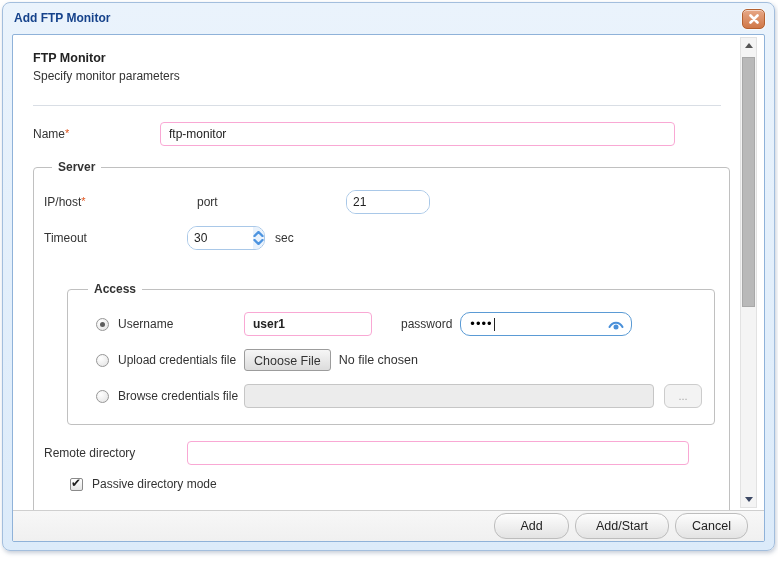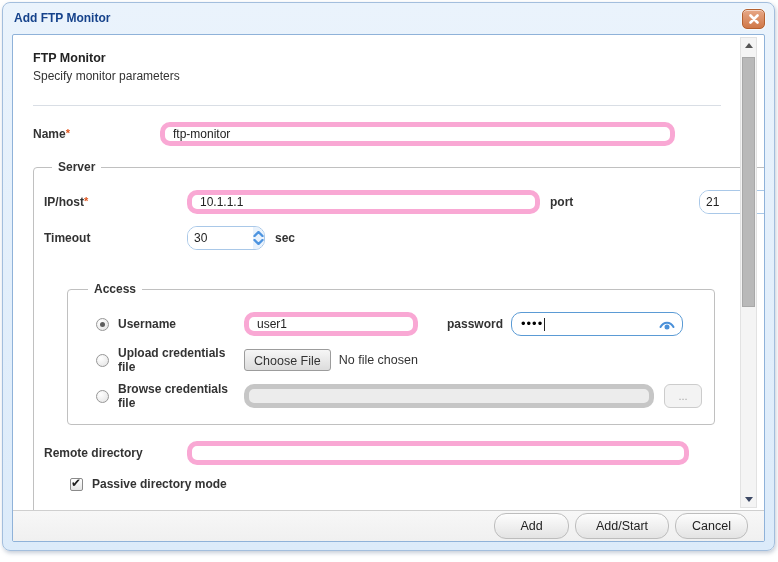--- a/index.html
+++ b/index.html
@@ -33,25 +33,25 @@
     overflow:hidden;
   }
   .scrollarea { position:absolute; left:0; right:0; top:0; bottom:31px; overflow:hidden; }
   .content { position:absolute; left:0; top:0; width:722px; padding:16px 0 0 20px; }
 
   .hdr-title { font-size:12.5px; font-weight:bold; color:#222; }
   .hdr-sub { font-size:12px; color:#333; margin-top:4px; }
   .sep { border:none; border-top:1px solid #d9dee5; margin:22px 14px 0 0; }
 
   .row { display:flex; align-items:center; }
-  label, .lbl { font-size:12px; color:#333;font-weight:bold; }
+  label, .lbl { font-size:12px; color:#333; }
   .req { color:#e0551f; font-size:11px; vertical-align:top; }
 
   input[type=text] {
-    height:24px; border:5px solid #f9a8d4; border-radius:10px;
+    height:24px; border:1px solid #f9a8d4; border-radius:4px;
     padding:0 8px; font-family:"Liberation Sans",sans-serif; font-size:12px; color:#222;
     outline:none; background:#fff;
   }
 
   .name-row { margin-top:16px; }
   .name-row .lbl { width:127px; }
   .name-input { width:515px; }
 
   fieldset {
     border:1px solid #c0c0c0; border-radius:4px;
@@ -85,21 +85,21 @@
   .acc-lbl-box { display:flex; align-items:center; width:148px; }
   .radio {
     width:13px; height:13px; border:1px solid #979797; border-radius:50%;
     background:radial-gradient(circle at 35% 30%, #ffffff, #e2e2e2);
     margin-right:9px; flex:0 0 auto; position:relative; cursor:pointer;
   }
   .radio.selected::after {
     content:""; position:absolute; left:3px; top:3px; width:5px; height:5px;
     border-radius:50%; background:#5e5e5e;
   }
-  .user-input { width:174px; }
+  .user-input { width:128px;font-weight:bold; }
   .pwd-lbl { margin-left:14px;padding-left:15px; }
   .pwd-box {
     display:flex; align-items:center; height:24px; width:172px; margin-left:8px;
     border:1px solid #5b9bd5; border-radius:10px; background:#fff; padding:0 6px 0 9px;
   }
   .pwd-dots { font-size:13px; color:#000; letter-spacing:1px; line-height:24px; }
   .caret { width:1px; height:13px; background:#222; margin-left:1px; }
   .eye-wrap { margin-left:auto; display:flex; cursor:pointer; }
 
   .choosefile-btn {
@@ -192,21 +192,20 @@
         <div class="row name-row">
           <span class="lbl"><span>Name</span><span class="req">*</span></span>
           <input type="text" class="name-input" value="ftp-monitor" style="">
         </div>
 
         <fieldset class="server-fs">
           <legend>Server</legend>
 
           <div class="row fs-row">
             <span class="lbl"><span>IP/host</span><span class="req">*</span></span>
-            <input type="text" class="ip-input" value="10.1.1.1" style="">
             <span class="lbl port-lbl">port</span>
             <span class="spinbox port-spin">
               <input type="text" value="21" style="">
 
             </span>
           </div>
 
           <div class="row fs-row">
             <span class="lbl">Timeout</span>
             <span class="spinbox timeout-spin">

